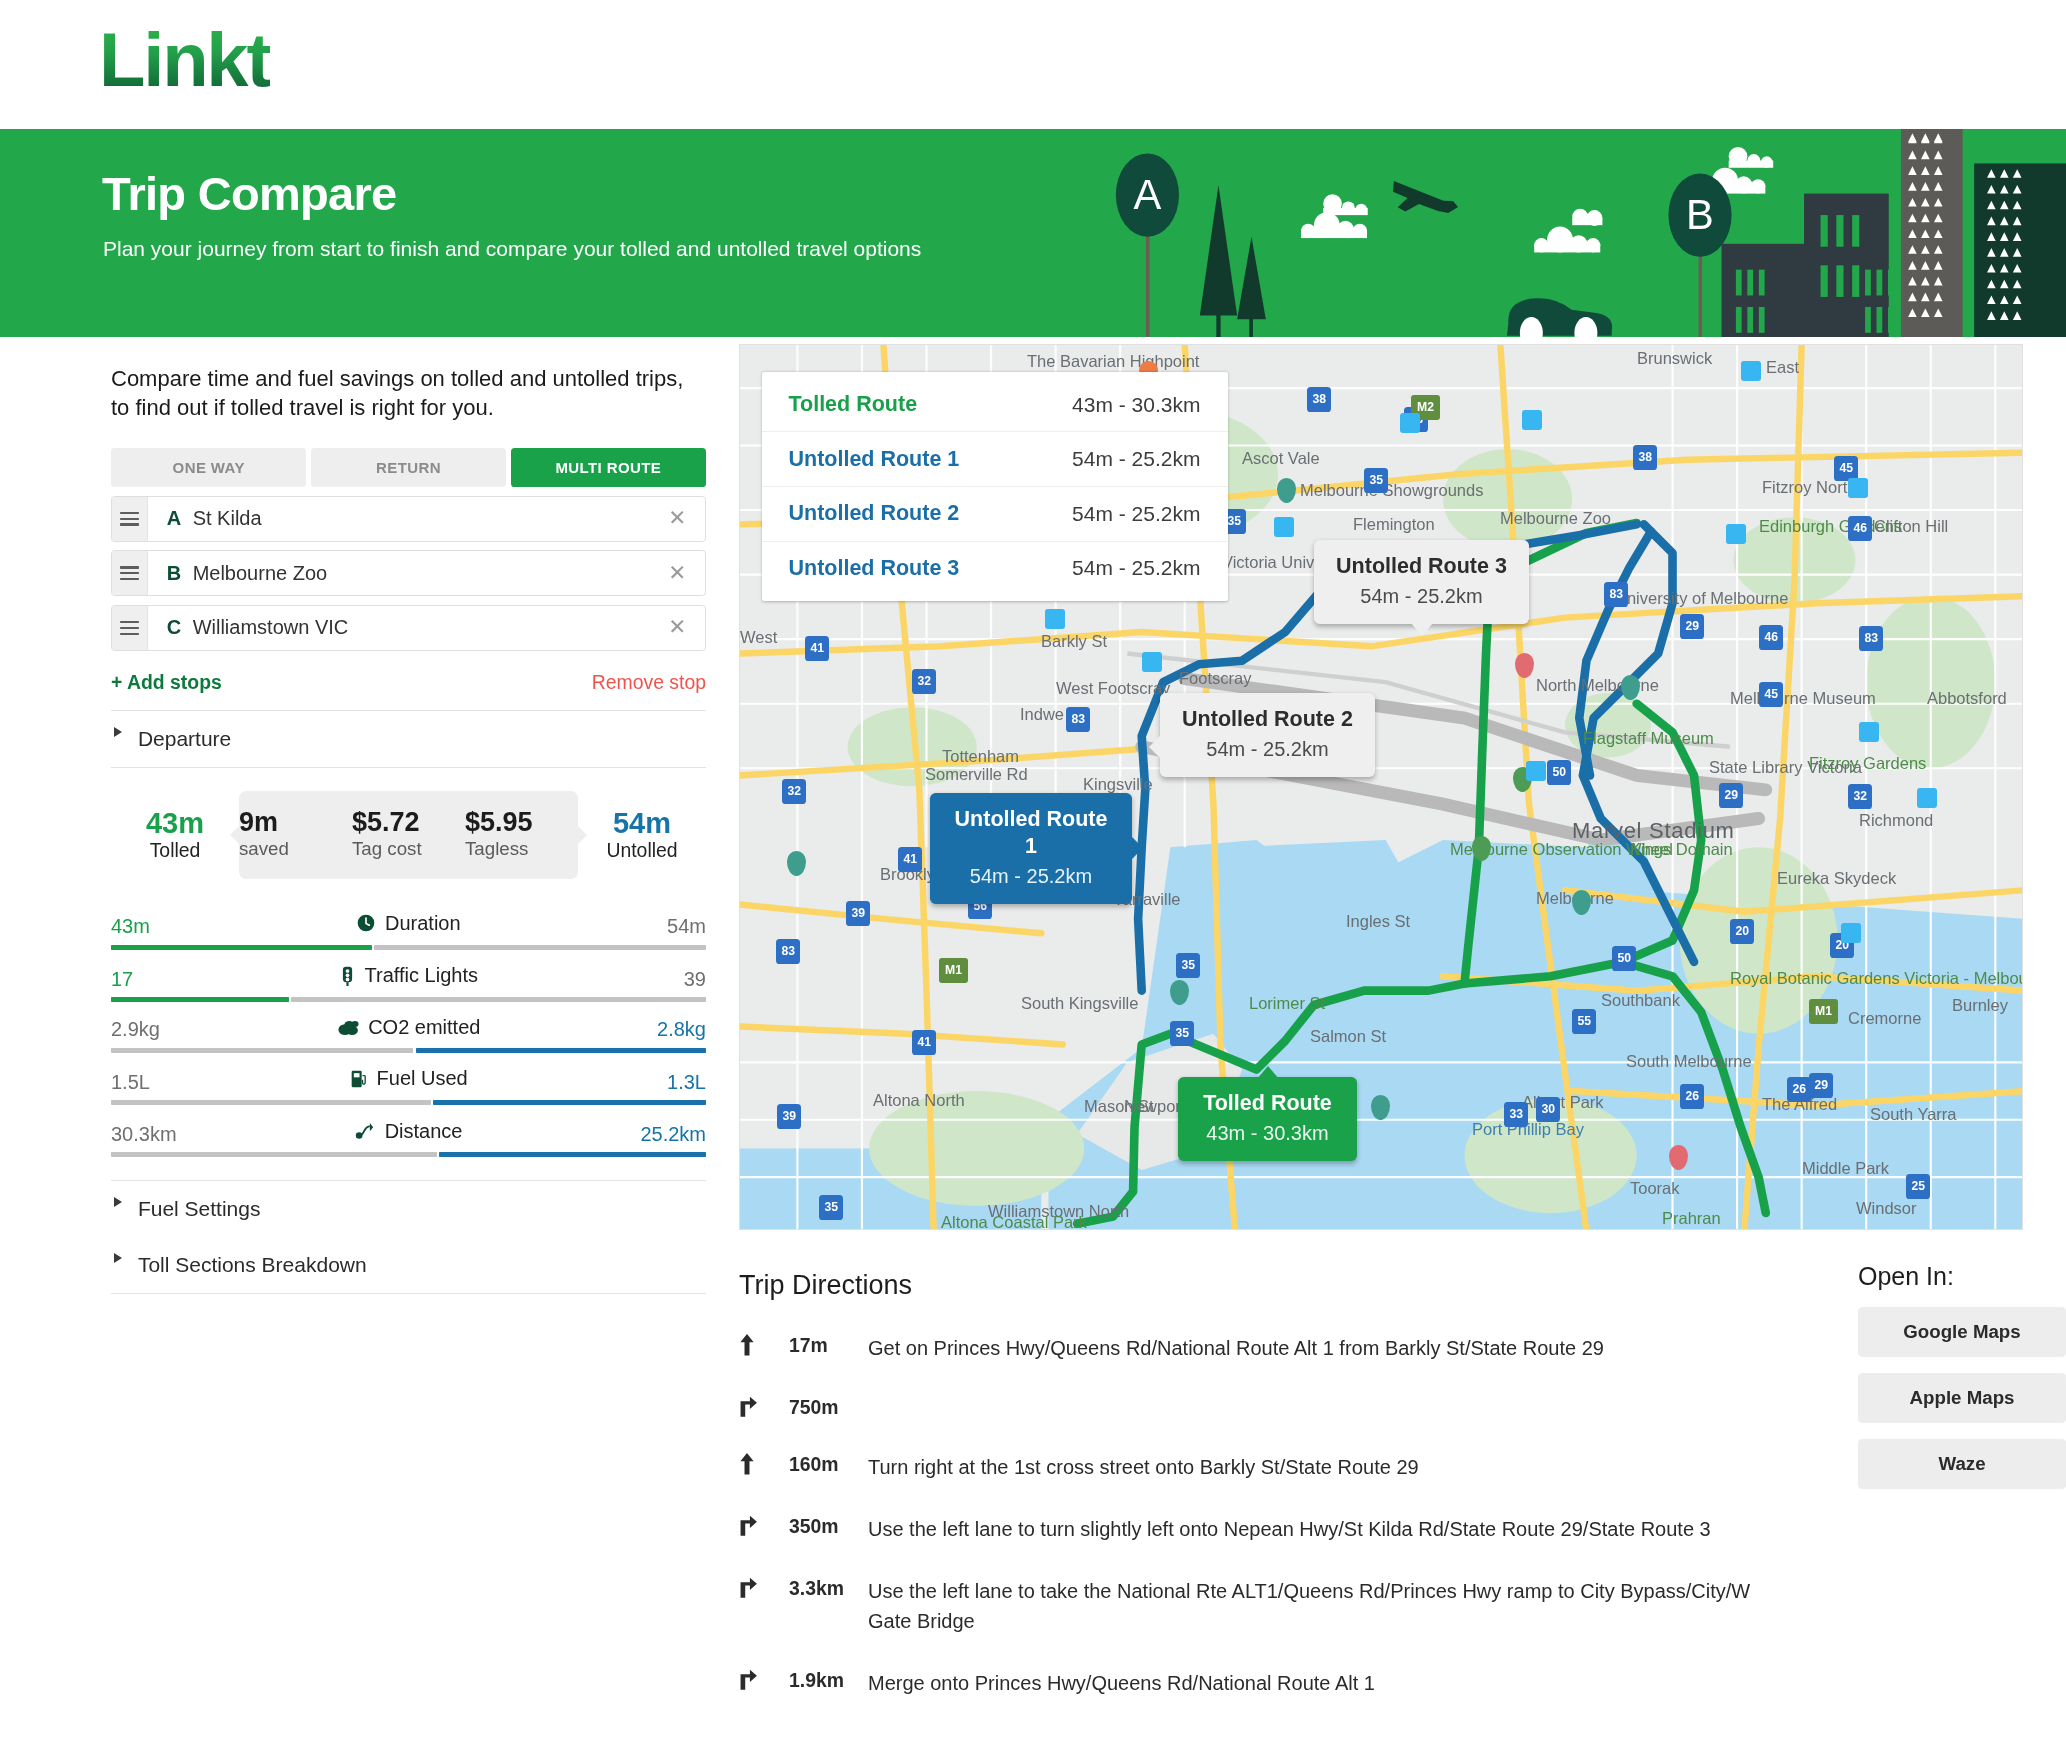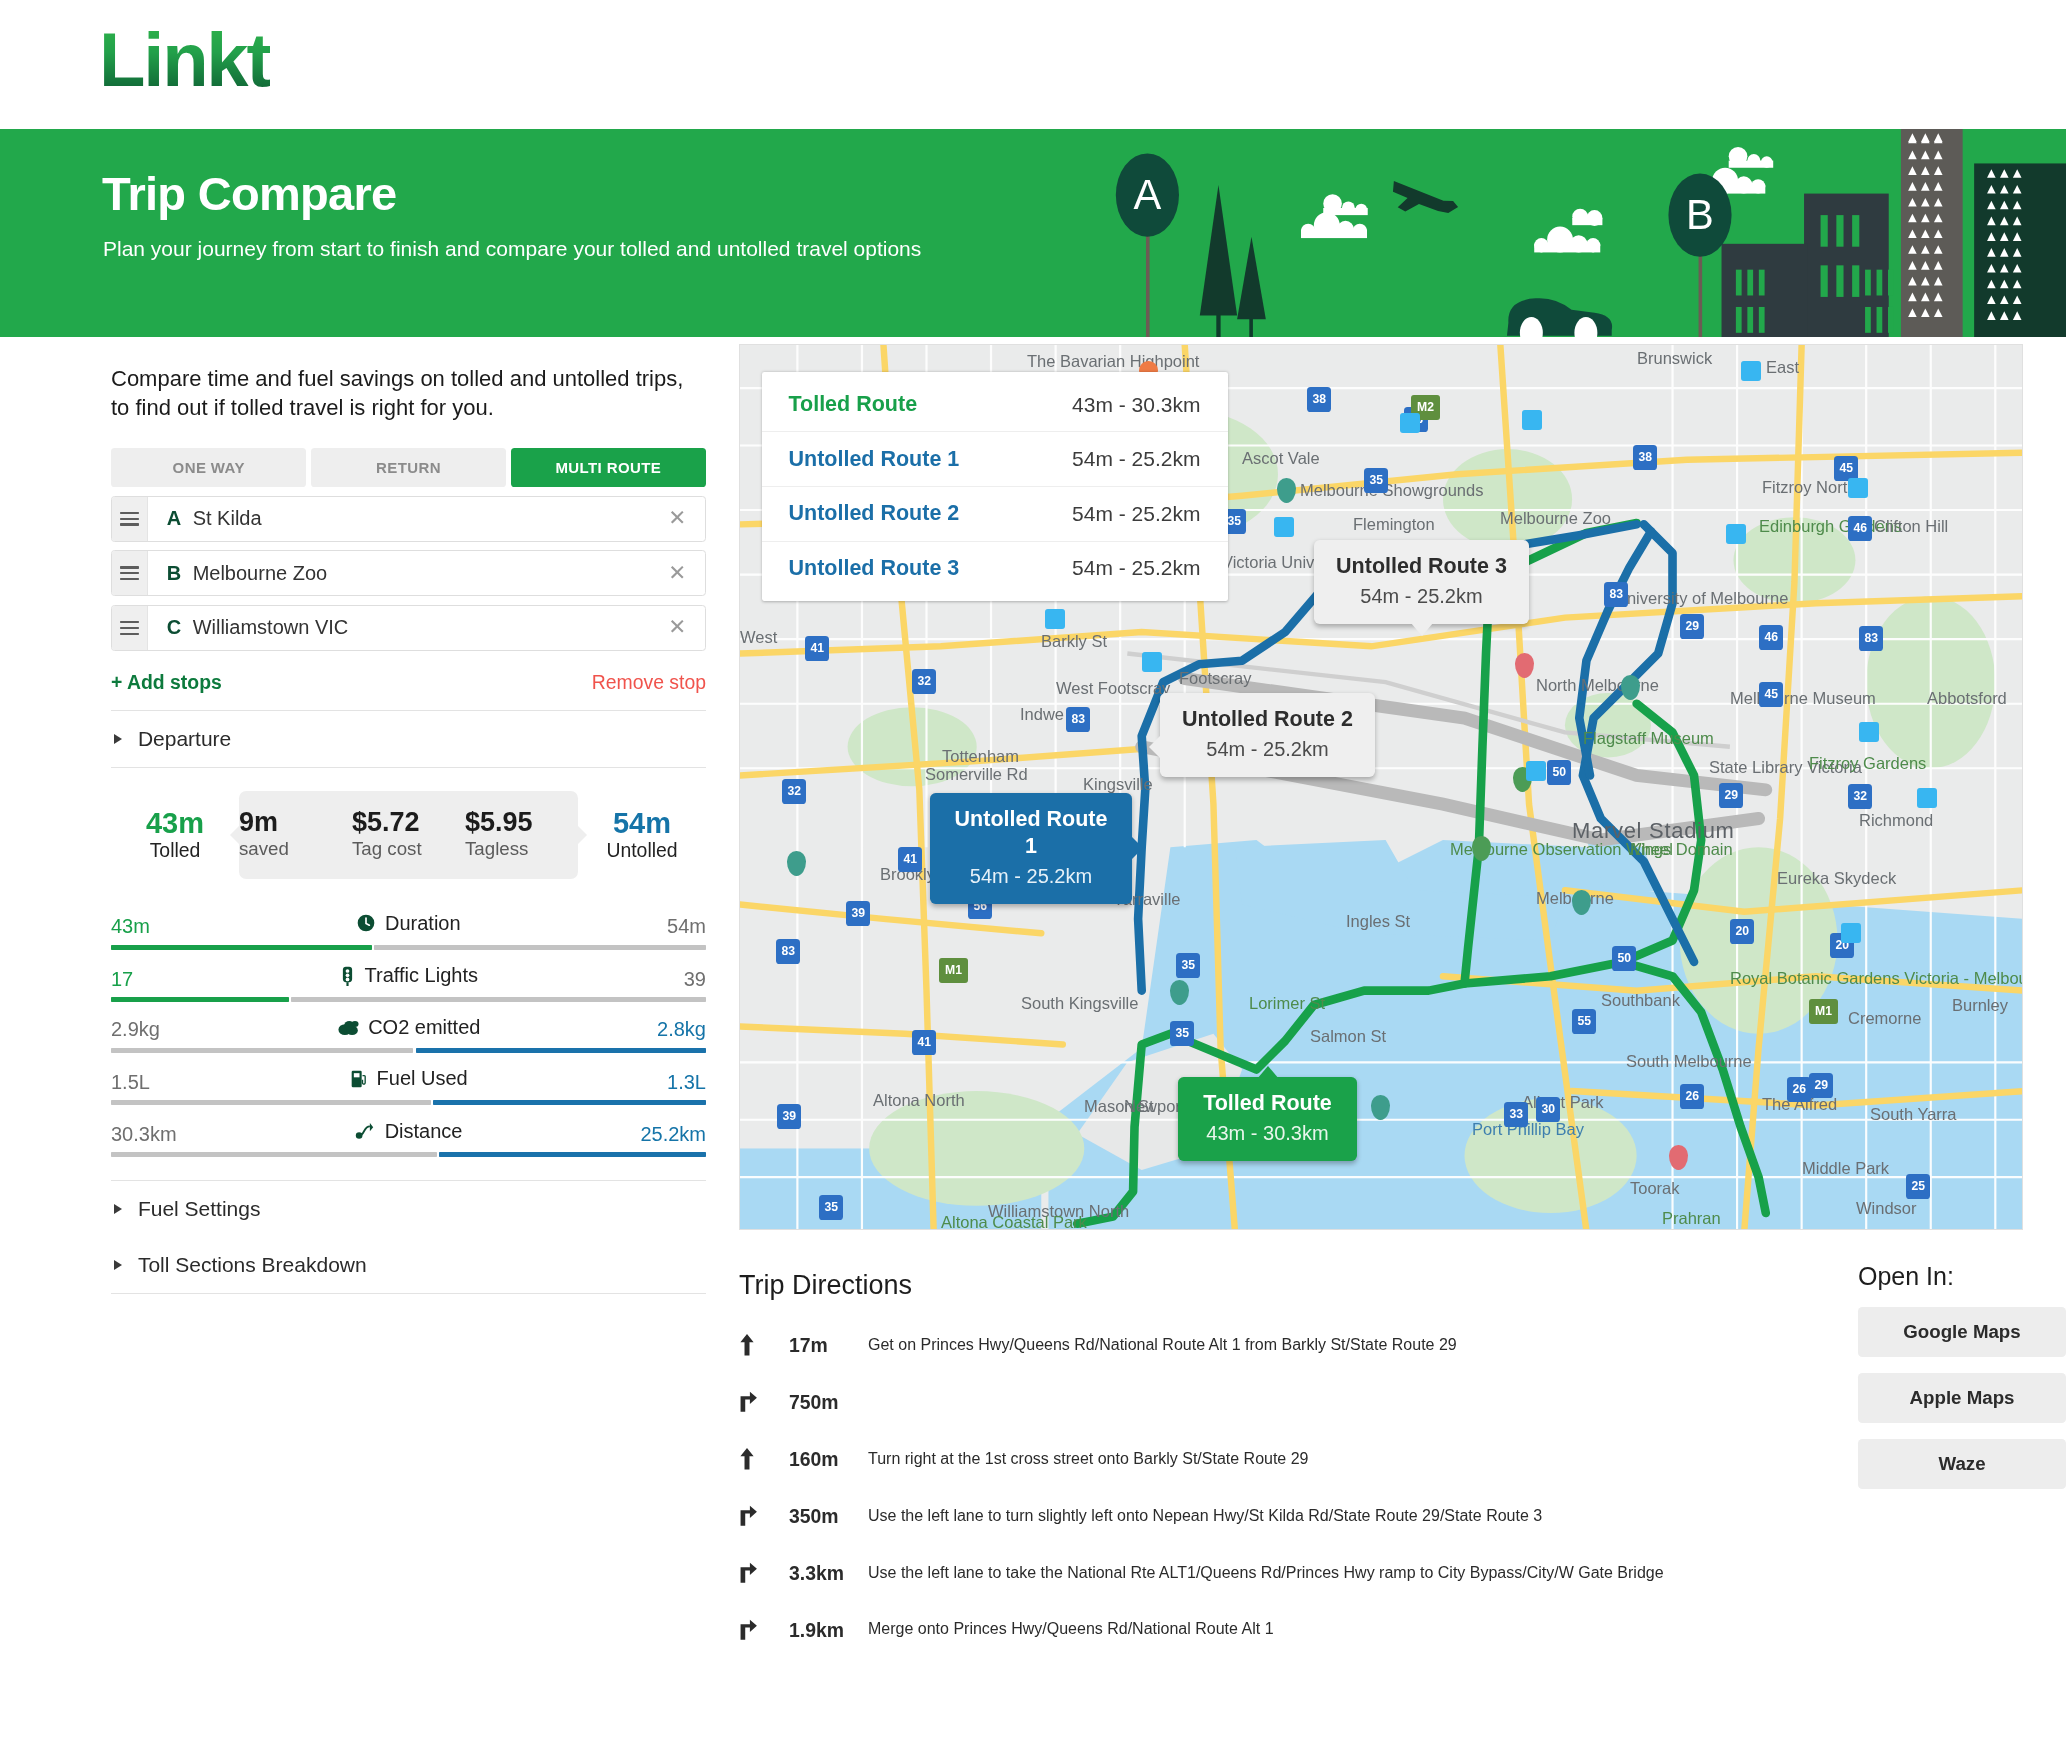--- a/index.html
+++ b/index.html
@@ -63,21 +63,21 @@
   .hamburger i { display: block; height: 2.2px; background: #5d5d5d; margin: 3.6px 0; border-radius: 0.7px; }
   .stop-letter { font-size: 20px; font-weight: 700; color: #0c4d33; margin: 0 11.5px 0 18.7px; align-self: center; }
   .stop-name { font-size: 20px; color: #333; align-self: center; flex: 1; }
   .stop-x { align-self: center; margin-right: 18.7px; font-size: 21.5px; color: #9a9a9a; cursor: pointer; line-height: 1; }
 
   .stops-actions { display: flex; justify-content: space-between; margin-top: 20px; padding-bottom: 16px;
     border-bottom: 0.7px solid #e3e3e3; }
   .add-stops { color: #0d7a3d; font-size: 19.4px; font-weight: 700; cursor: pointer; }
   .remove-stop { color: #f0534c; font-size: 19.4px; font-weight: 400; cursor: pointer; }
 
-  .accordion { padding: 16px 0 16px 2.9px; border-bottom: 0.7px solid #e3e3e3; display: flex; align-items: center; cursor: pointer; }
+  .accordion { padding: 16px 0 16px 2.9px; border-bottom: 0.7px solid #e3e3e3; display: flex; align-items: flex-start; cursor: pointer; }
   .caret { width: 0; height: 0; border-left: 8.6px solid #3a3a3a; border-top: 5.7px solid transparent;
            border-bottom: 5.7px solid transparent; margin-right: 16px; }
   .accordion-label { font-size: 21px; color: #2b2b2b; }
 
   .summary { display: flex; align-items: center; margin: 23px 0 18.7px; position: relative; }
   .sum-end { width: 128px; text-align: center; }
   .sum-end .v { font-size: 29px; font-weight: 700; line-height: 1.12; }
   .sum-end .l { font-size: 19.4px; color: #222; }
   .sum-end.tolled .v { color: #18a04a; }
   .sum-end.untolled .v { color: #1574a8; }
@@ -158,21 +158,21 @@
   .tip.green { background: #1aa24a; color: #fff; }
   .tip.green .s { color: #e8f6ec; }
   .tip-tail { position: absolute; width: 0; height: 0; }
 
   
   .dir-wrap { position: absolute; left: 739px; top: 933px; width: 1026px; }
   .dir-title { font-size: 27px; color: #1d1d1d; font-weight: 400; }
   .dir-row { display: flex; align-items: flex-start; margin-top: 32px; }
   .dir-icon { width: 50px; flex: none; padding-top: 1.4px; color: #2b2b2b; }
   .dir-dist { width: 79px; flex: none; font-size: 19.4px; font-weight: 700; color: #2b2b2b; text-align: left; padding-top: 1.4px;}
-  .dir-text { font-size: 16px; color: #2b2b2b; line-height: 1.5; max-width: 925px; }
+  .dir-text { font-size: 20px; color: #2b2b2b; line-height: 1.5; max-width: 925px; }
 
   .openin { position: absolute; left: 1858px; top: 925px; width: 208px; }
   .openin-title { font-size: 25px; color: #1d1d1d; }
   .openin-btn {
     margin-top: 16px; height: 50px; background: #ededed; border-radius: 4.3px; border: none;
     display: flex; align-items: center; justify-content: center; width: 208px;
     font-size: 18.7px; font-weight: 700; color: #2b2b2b; cursor: pointer;
   }
 </style>
 </head>

